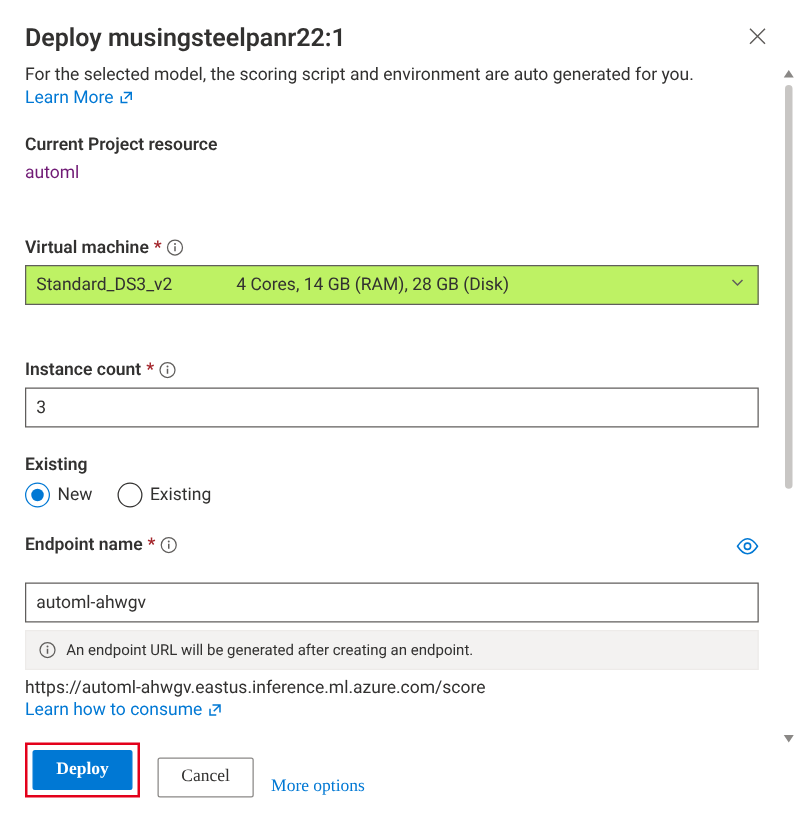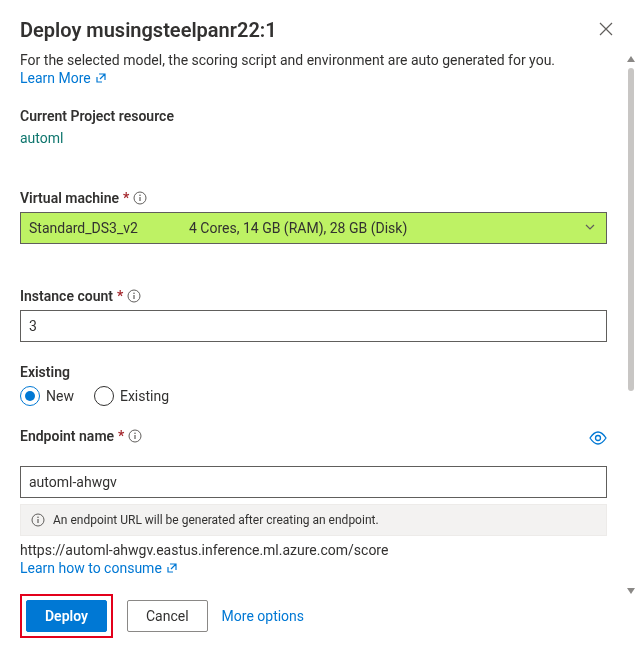--- a/index.html
+++ b/index.html
@@ -56,21 +56,21 @@
   .link svg { flex-shrink: 0; }
   .section-heading {
     font-weight: 600;
     font-size: 14px;
     margin-top: 22px;
     margin-bottom: 6px;
     color: #323130;
   }
   .static-value {
     font-size: 14px;
-    color: #0f766e;
+    color: #701a75;
   }
   .field-label {
     font-weight: 600;
     font-size: 14px;
     margin-top: 44px;
     margin-bottom: 6px;
     display: flex;
     align-items: center;
     gap: 4px;
   }
@@ -163,22 +163,23 @@
   .url-text {
     font-size: 14px;
     color: #323130;
     margin-top: 6px;
     word-break: break-all;
   }
   .footer {
     margin-top: auto;
     padding-top: 18px;
     display: flex;
-    align-items: center;
+    align-items: flex-end;
     gap: 14px;
+    font-family: Liberation Serif, serif;
   }
   .btn {
     height: 32px;
     padding: 0 18px;
     font-size: 14px;
     font-family: inherit;
     border-radius: 2px;
     cursor: pointer;
     display: inline-flex;
     align-items: center;

